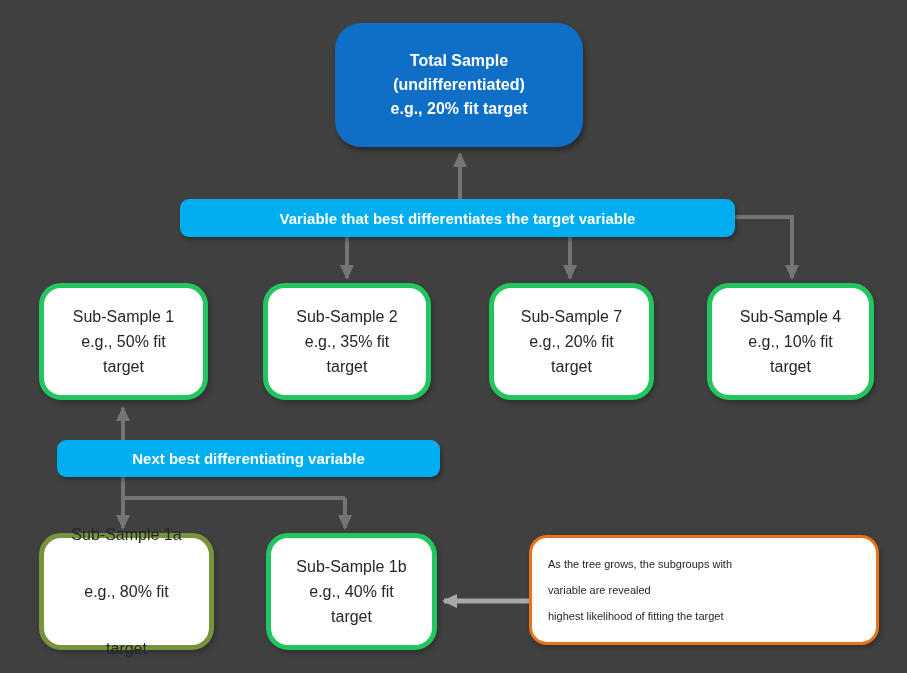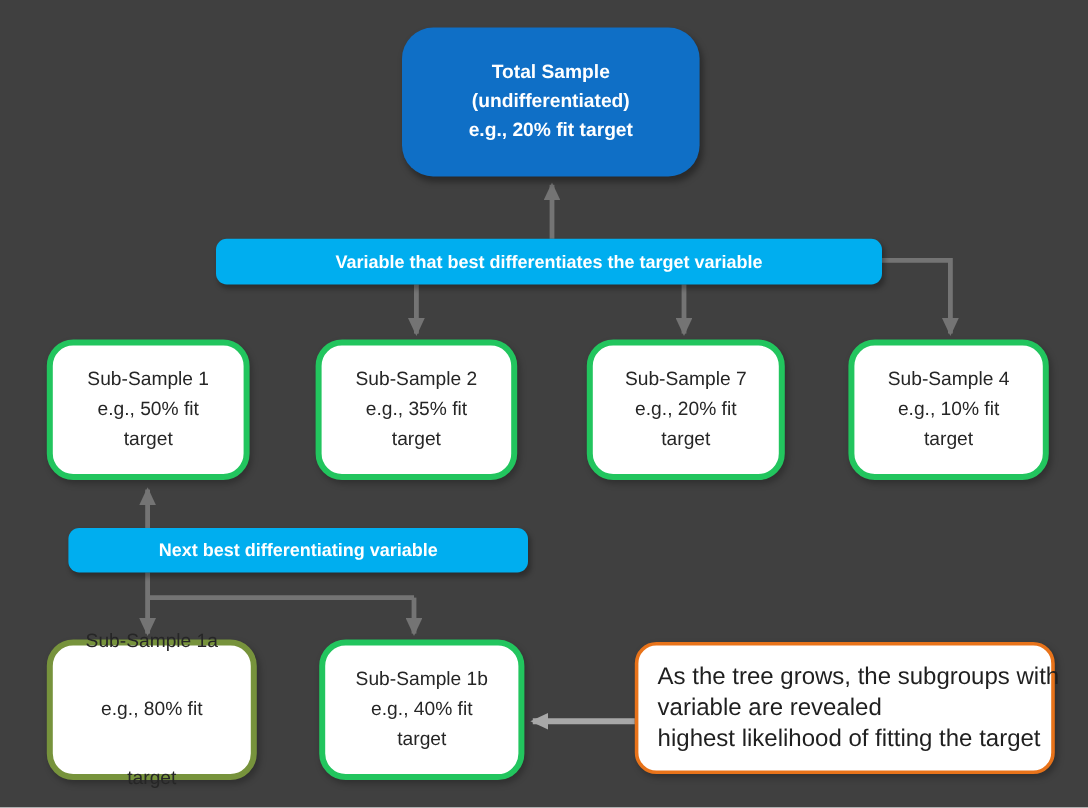--- a/index.html
+++ b/index.html
@@ -61,21 +61,21 @@
   .sub3 { left: 489px; top: 283px; width: 165px; height: 117px; }
   .sub4 { left: 707px; top: 283px; width: 167px; height: 117px; }
   .leaf1a { left: 39px;  top: 533px; width: 175px; height: 117px; border-color: #77933C; gap: 32px; }
   .leaf1b { left: 266px; top: 533px; width: 171px; height: 117px; }
   .note-box {
     left: 529px; top: 535px; width: 350px; height: 110px;
     background: #ffffff;
     border: 3px solid #E8731A;
     border-radius: 18px;
     color: #1f1f1f;
-    font-size: 20px;
+    font-size: 11px;
     line-height: 26px;
     align-items: flex-start;
     text-align: left;
     padding: 0 14px 0 16px;
     box-shadow: 2px 3px 5px rgba(0,0,0,0.25);
   }
   .line { white-space: nowrap; }
 </style>
 </head>
 <body>

